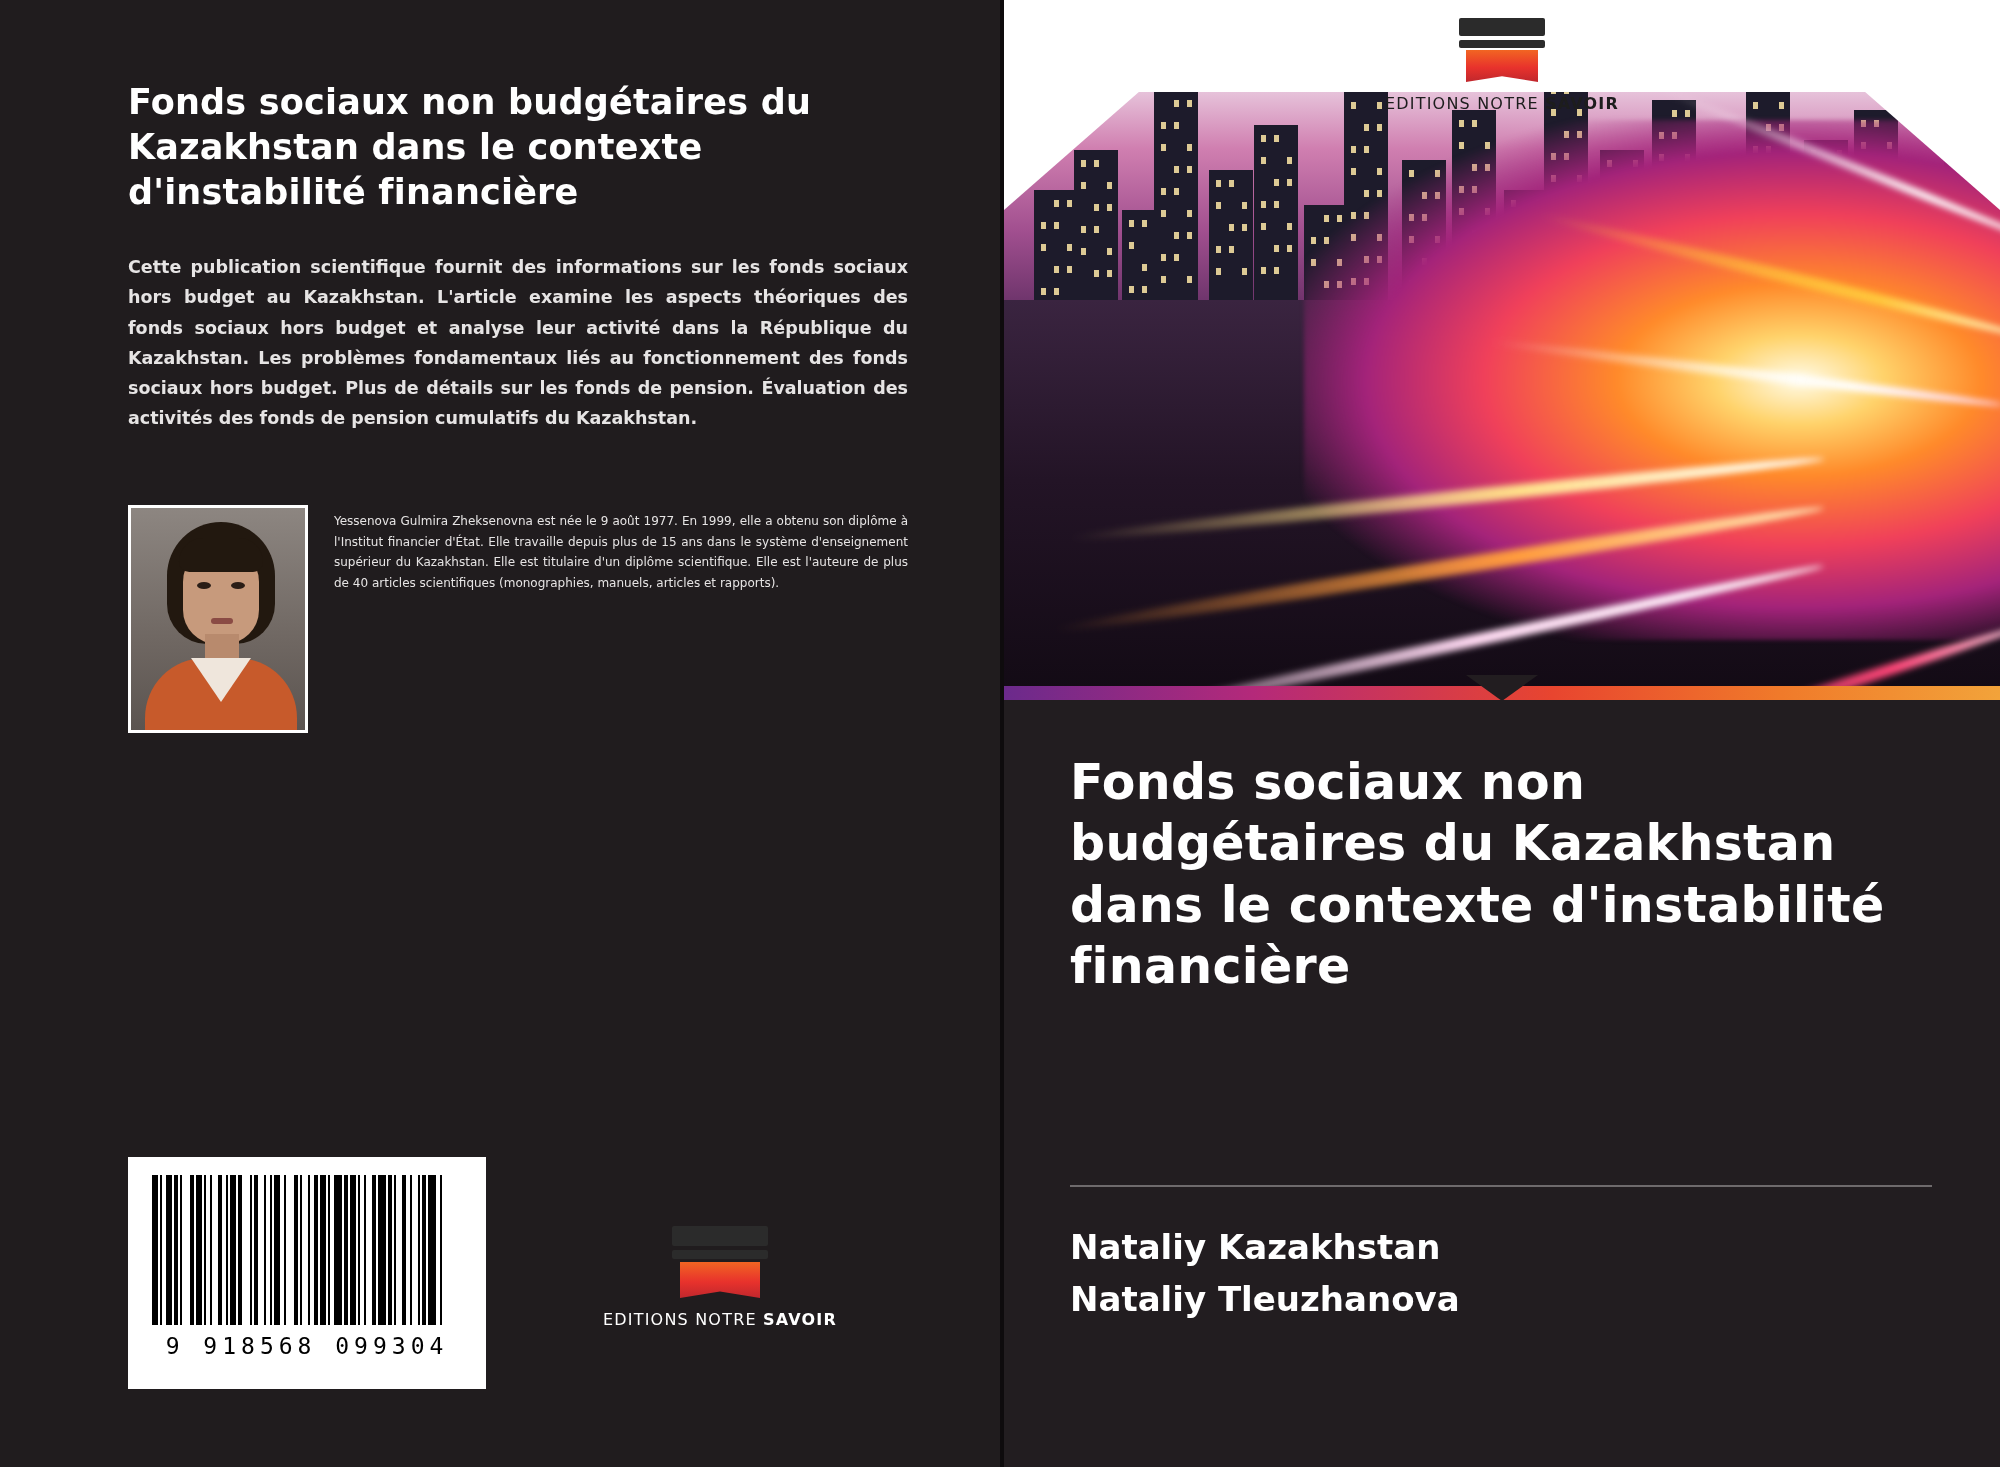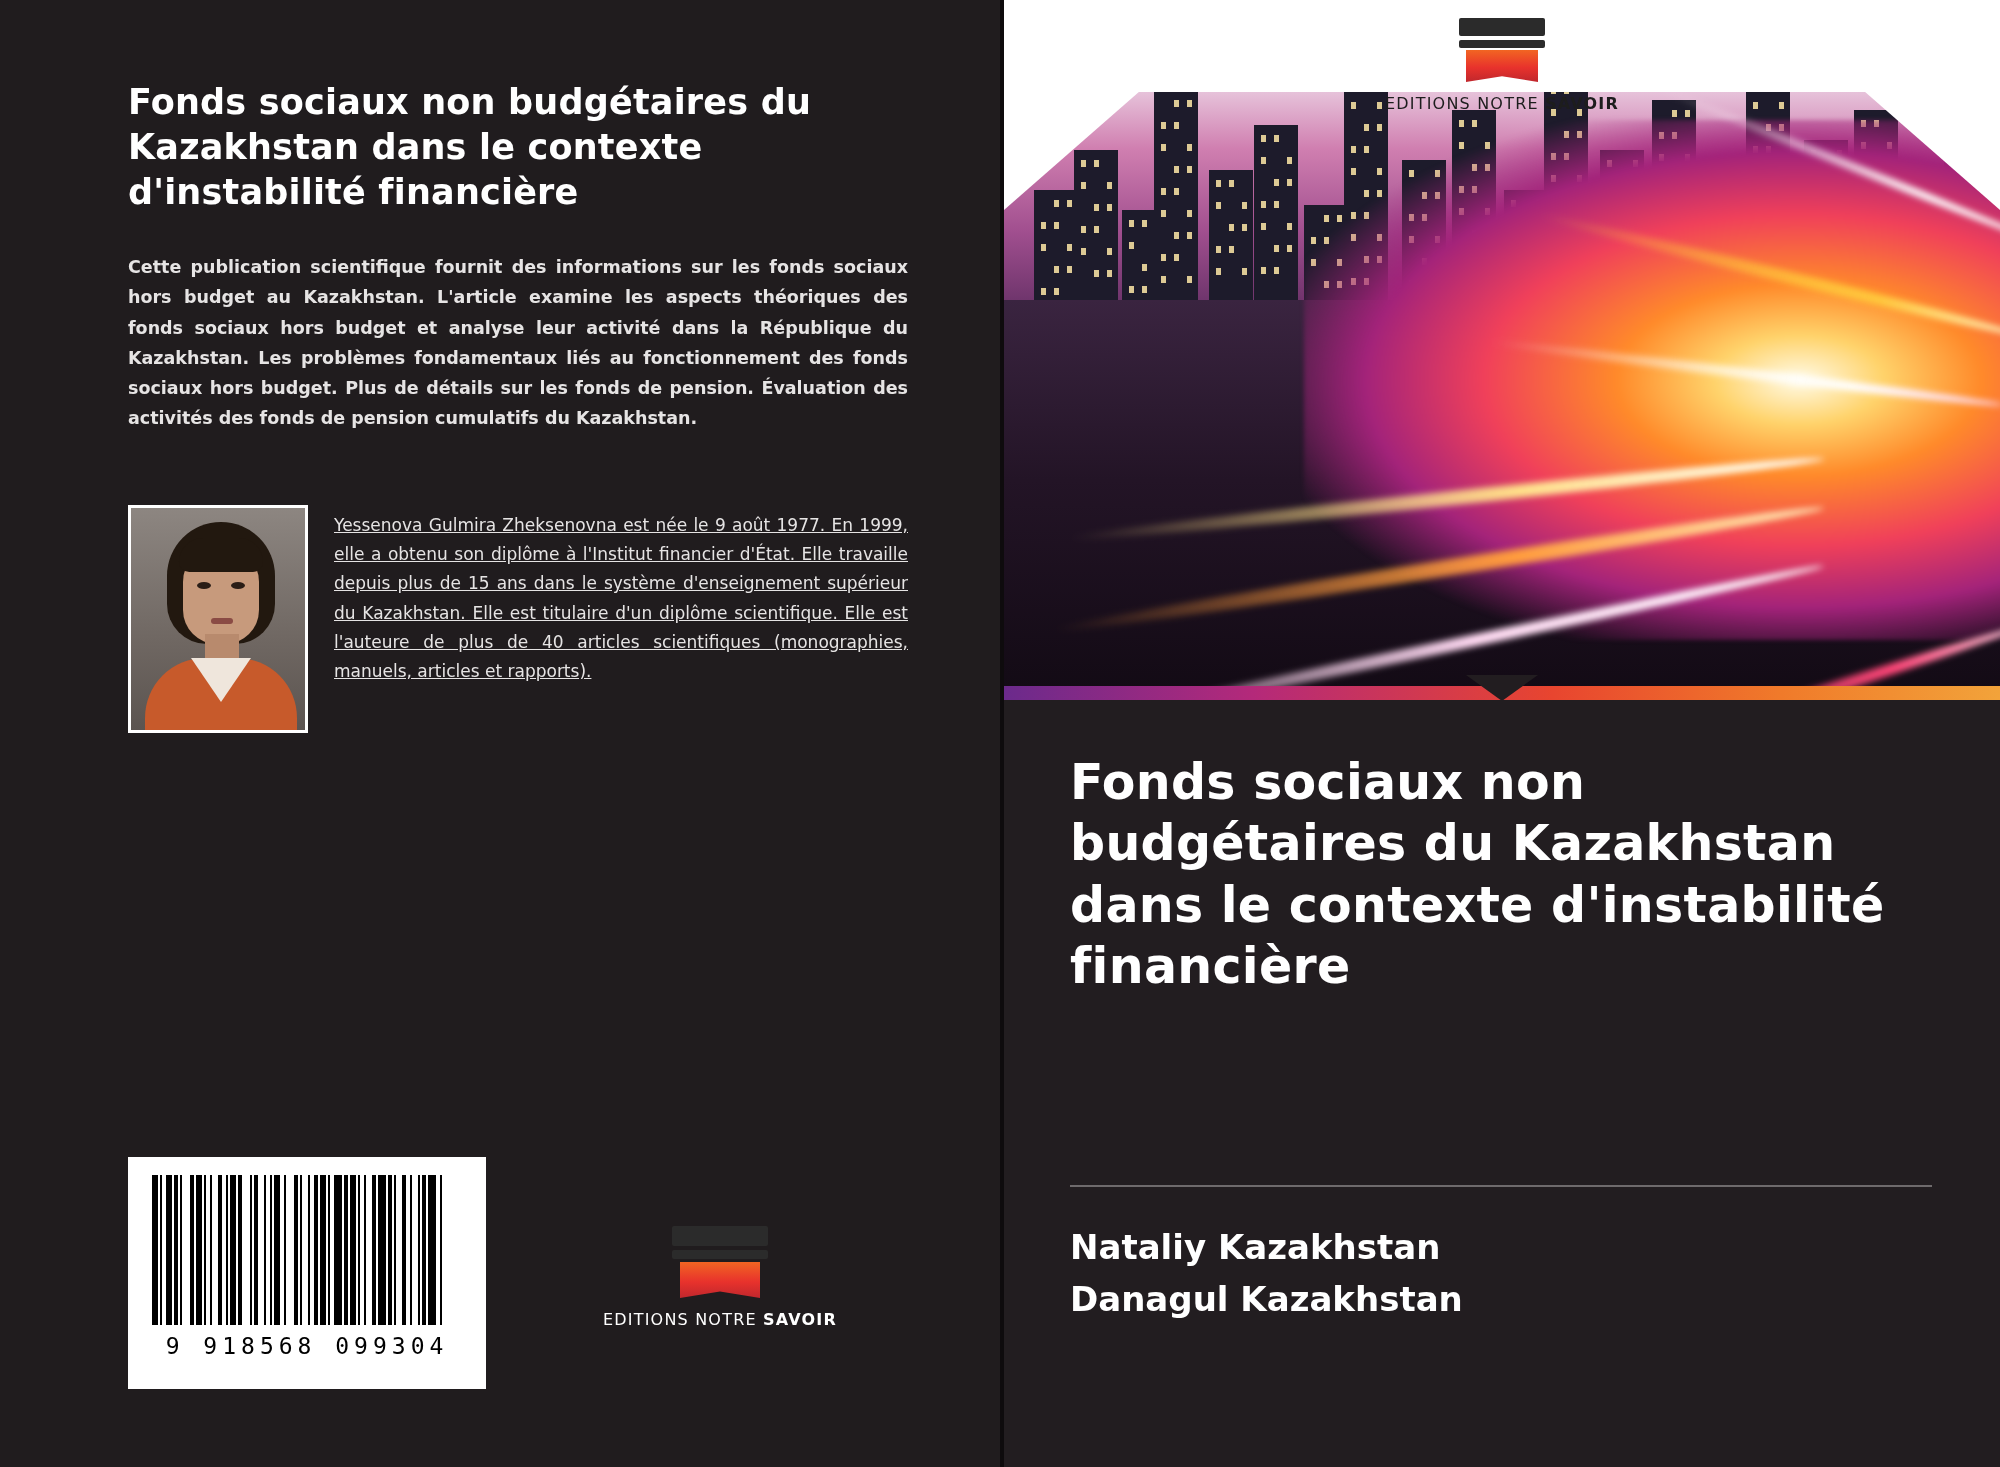--- a/index.html
+++ b/index.html
@@ -63,25 +63,24 @@
   .ph-fringe { position:absolute; left:48px; top:30px; width:84px; height:34px; background:#22180f; border-radius:42px 42px 18px 18px; }
   .ph-eye-l { position:absolute; left:66px; top:74px; width:14px; height:7px; background:#2a1d16; border-radius:50%; }
   .ph-eye-r { position:absolute; left:100px; top:74px; width:14px; height:7px; background:#2a1d16; border-radius:50%; }
   .ph-mouth { position:absolute; left:80px; top:110px; width:22px; height:6px; background:#8a4b44; border-radius:4px; }
   .ph-neck { position:absolute; left:74px; top:126px; width:34px; height:28px; background:#b88a6d; }
   .ph-shoulders { position:absolute; left:14px; top:150px; width:152px; height:80px; background:#c75a2b; border-radius:60px 60px 0 0; }
   .ph-collar { position:absolute; left:60px; top:150px; width:60px; height:44px; background:#efe6dc; clip-path:polygon(0 0,100% 0,50% 100%); }
 
   .author-bio {
     color: #e6e4e4;
-    font-size: 17px;
+    font-size: 12px;
     line-height: 1.72;
     text-align: justify;
     padding-top: 6px;
-    text-decoration: underline;
   }
 
   
   .barcode-box {
     position: absolute;
     left: 128px; bottom: 78px;
     width: 358px; height: 232px;
     background: #ffffff;
     padding: 18px 16px 8px 16px;
   }
@@ -689,18 +688,18 @@
           <div class="lm-body"></div>
         </div>
         <div class="logo-text"><span>EDITIONS NOTRE </span><b>SAVOIR</b></div>
       </div>
     </div>
 
     <div class="front-title">Fonds sociaux non budgétaires du Kazakhstan dans le contexte d'instabilité financière</div>
     <div class="front-rule"></div>
     <div class="front-authors">
       <div>Nataliy Kazakhstan</div>
-      <div>Danagul Kazakhstan</div>
+      <div>Nataliy Tleuzhanova</div>
     </div>
   </div>
 
   <div class="spine"></div>
 </div>
 
 </body></html>

